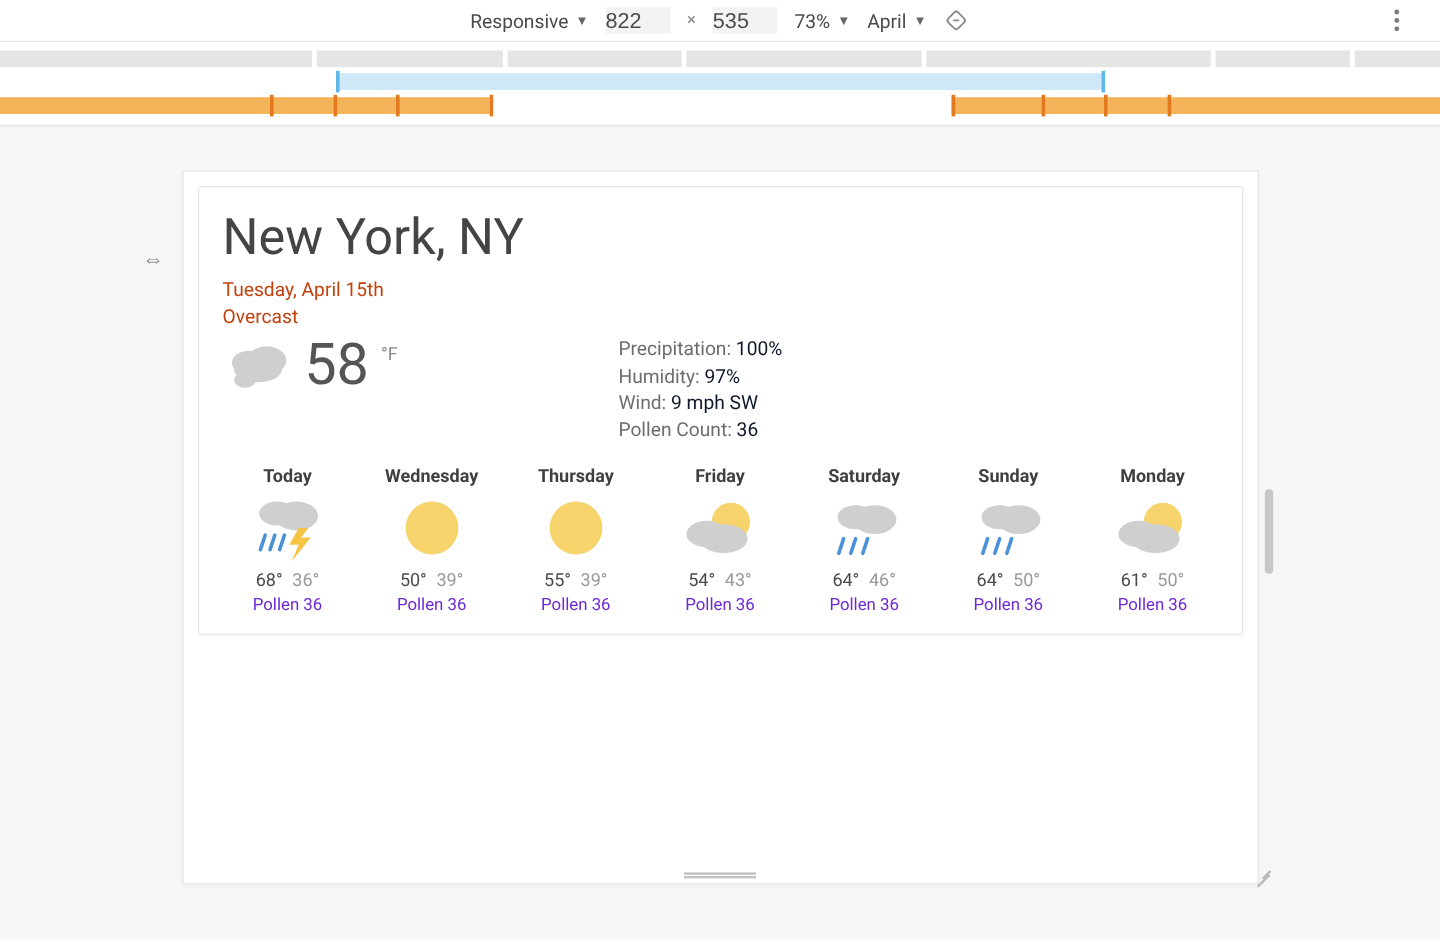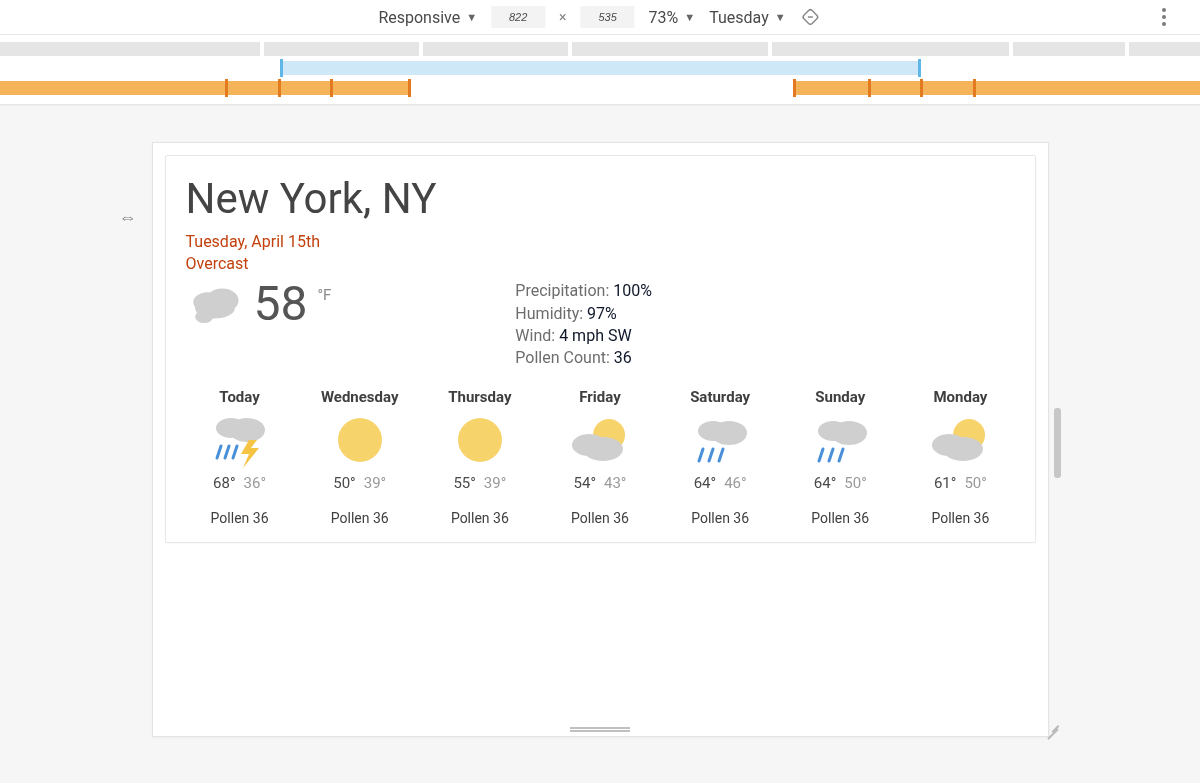--- a/index.html
+++ b/index.html
@@ -13,22 +13,22 @@
     font-size:16px; color:#4a4a4a;
     position:relative;
   }
   .topbar .center {
     display:flex; align-items:center; gap:14px;
     position:absolute; left:50%; transform:translateX(-50%);
   }
   .topbar .dd { display:flex; align-items:center; gap:6px; cursor:pointer; }
   .topbar .caret { font-size:11px; color:#666; }
   .topbar input.dim {
-    width:54px; height:22px; border:none; background:#f3f3f3; text-align:center;
-    font-size:11px; color:#4a4a4a;font-style:italic;
+    width:54px; height:22px; border:none; background:#f3f3f3; text-align:left;
+    font-size:18px; color:#4a4a4a;
   }
   .topbar .x { color:#888; font-size:14px; }
   .topbar .rotate-icon {
     width:22px; height:22px; display:flex; align-items:center; justify-content:center;
     color:#7a7a7a;
   }
   .topbar .kebab {
     width:24px; display:flex; flex-direction:column; align-items:center; gap:3px;
     cursor:pointer;
   }
@@ -119,21 +119,21 @@
     flex:1 1 0;
     text-align:center;
     font-size:14px;
     color:#555;
     padding:0 4px;
   }
   .day .name { font-weight:700; color:#3f3f3f; margin-bottom:6px; font-size:15px;}
   .day .ico { height:56px; display:flex; align-items:center; justify-content:center; }
   .day .temps { margin-top:6px; font-size:15px; color:#4a4a4a; }
   .day .temps .lo { color:#9a9a9a; margin-left:8px; }
-  .day .pollen { color:#404040; font-size:14px; margin-top:18px; }
+  .day .pollen { color:#6d28d9; font-size:14px; margin-top:4px; }
 
   
   .sun { fill:#f6d36b; }
   .cloud { fill:#cfcfcf; }
   .rain { stroke:#4a90d9; stroke-width:3; stroke-linecap:round; }
   .bolt { fill:#f6c445; }
 
   .big-cloud svg { width:58px; height:48px; }
 </style>
 </head>
@@ -147,21 +147,21 @@
       <span class="caret">▼</span>
     </div>
     <input class="dim" value="822" style="">
     <span class="x">×</span>
     <input class="dim" value="535" style="">
     <div class="dd">
       <span>73%</span>
       <span class="caret">▼</span>
     </div>
     <div class="dd">
-      <span>Tuesday</span>
+      <span>April</span>
       <span class="caret">▼</span>
     </div>
     <div class="rotate-icon">
       <svg width="20" height="20" viewBox="0 0 24 24" fill="none" stroke="#8a8a8a" stroke-width="1.8">
         <rect x="5" y="5" width="14" height="14" rx="3" transform="rotate(45 12 12)"></rect>
         <line x1="9" y1="12" x2="15" y2="12"></line>
       </svg>
     </div>
   </div>
   <div class="kebab">
@@ -223,21 +223,21 @@
               <ellipse class="cloud" cx="32" cy="28" rx="22" ry="12"></ellipse>
               <ellipse class="cloud" cx="20" cy="38" rx="10" ry="7" fill="#dcdcdc"></ellipse>
             </svg>
           </span>
           <span class="deg">58</span>
           <span class="unit">°F</span>
         </div>
         <div class="stats">
           <div><span>Precipitation:</span> <span class="num">100%</span></div>
           <div><span>Humidity:</span> <span class="num">97%</span></div>
-          <div><span>Wind:</span> <span class="num">4 mph SW</span></div>
+          <div><span>Wind:</span> <span class="num">9 mph SW</span></div>
           <div><span>Pollen Count:</span> <span class="num">36</span></div>
         </div>
       </div>
 
       <div class="forecast" id="forecast">
           <div class="day">
             <div class="name">Today</div>
             <div class="ico">
   <svg width="66" height="56" viewBox="0 0 66 56">
     <ellipse class="cloud" cx="24" cy="16" rx="15" ry="10"></ellipse>

